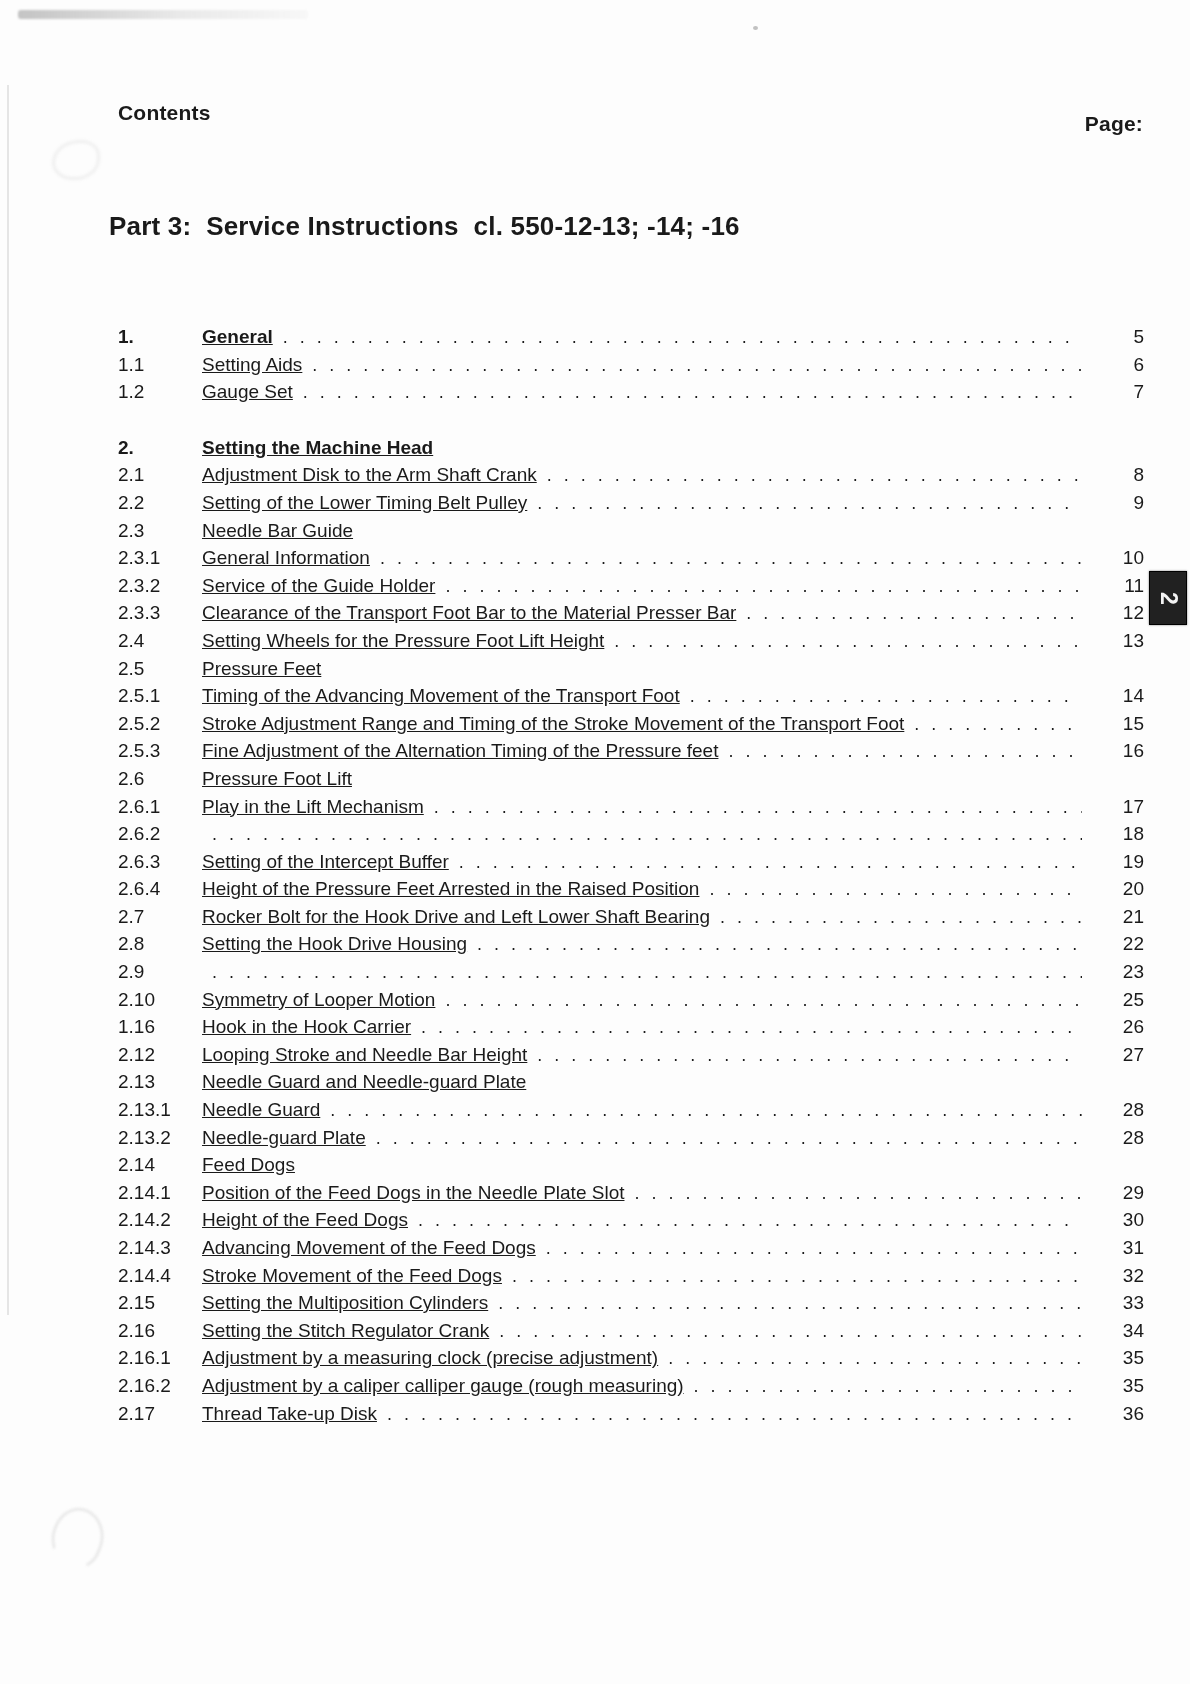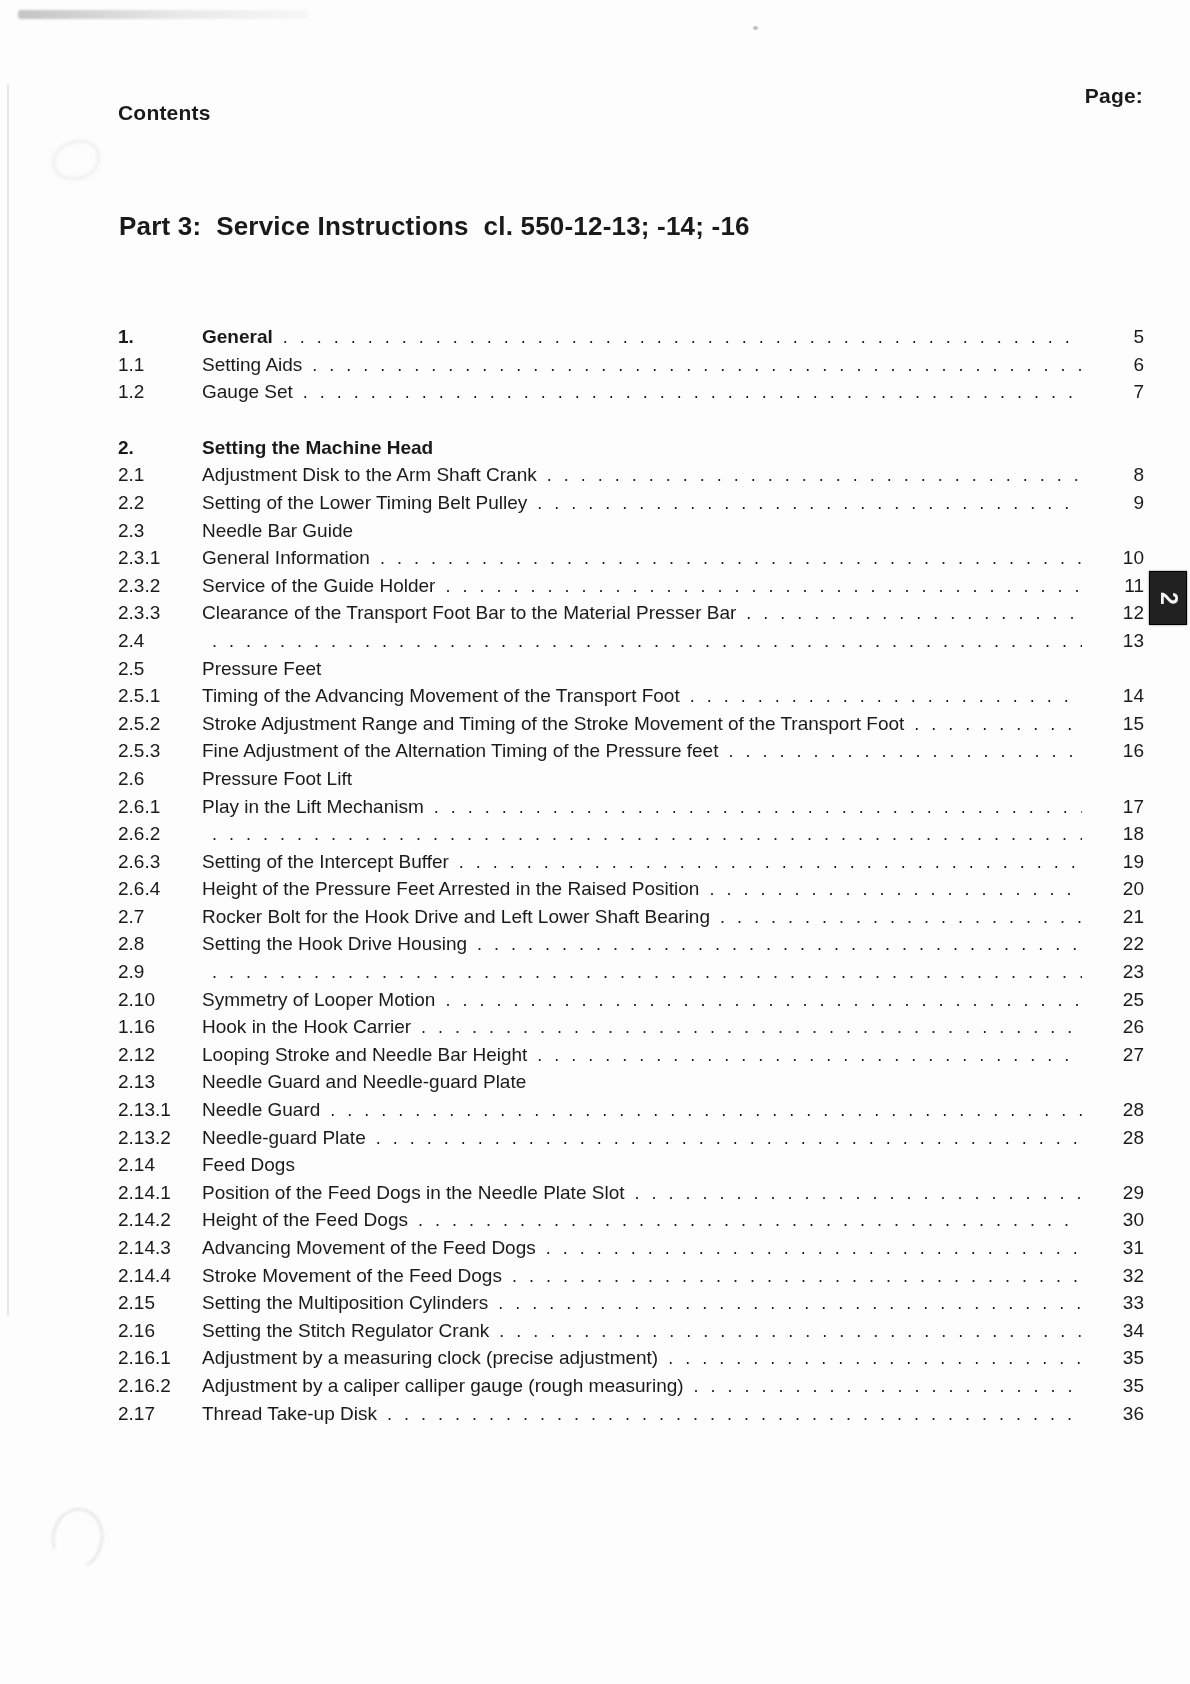--- a/index.html
+++ b/index.html
@@ -48,40 +48,40 @@
     transform: rotate(24deg);
     filter: blur(1px);
   }
 
   
   .contents-heading {
     position: absolute; left: 118px; top: 101px;
     font-size: 21px; font-weight: bold; letter-spacing: .2px;
   }
   .page-heading {
-    position: absolute; right: 47px; top: 84px;
+    position: absolute; right: 47px; top: 112px;
     font-size: 21px; font-weight: bold; letter-spacing: .2px;
   }
   .part-title {
-    position: absolute; left: 119px; top: 211px;
+    position: absolute; left: 109px; top: 211px;
     font-size: 26px; font-weight: bold; letter-spacing: .2px;
     white-space: pre;
   }
 
   
   .toc {
     position: absolute; left: 118px; top: 326px; width: 1026px;
   }
   .toc-row {
     display: flex; align-items: baseline;
     height: 27.6px; font-size: 19px;
   }
   .toc-row.gap { margin-top: 28px; }
   .toc-num { flex: none; width: 84px; }
-  .toc-title { flex: none; white-space: pre; }
+  .toc-title { flex: none; white-space: pre; text-decoration: underline; }
   .bold-row .toc-num, .bold-row .toc-title { font-weight: bold; }
   .leader {
     flex: 1 1 auto; overflow: hidden; white-space: nowrap;
     letter-spacing: 12px; margin: 0 6px 0 10px;
     font-size: 18px; color: #1c1c1c;
   }
   .toc-page { flex: none; width: 56px; text-align: right; }
 
   
   .side-tab {
@@ -177,20 +177,21 @@
 
   <div class="toc-row">
     <span class="toc-num">2.3.3</span>
     <span class="toc-title">Clearance of the Transport Foot Bar to the Material Presser Bar</span>
     <span class="leader">........................................................................................................................</span>
     <span class="toc-page">12</span>
   </div>
 
   <div class="toc-row">
     <span class="toc-num">2.4</span>
+    <span class="toc-title">Setting Wheels for the Pressure Foot Lift Height</span>
     <span class="leader">........................................................................................................................</span>
     <span class="toc-page">13</span>
   </div>
 
   <div class="toc-row">
     <span class="toc-num">2.5</span>
     <span class="toc-title">Pressure Feet</span>
     <span class="leader"></span>
     <span class="toc-page"></span>
   </div>

